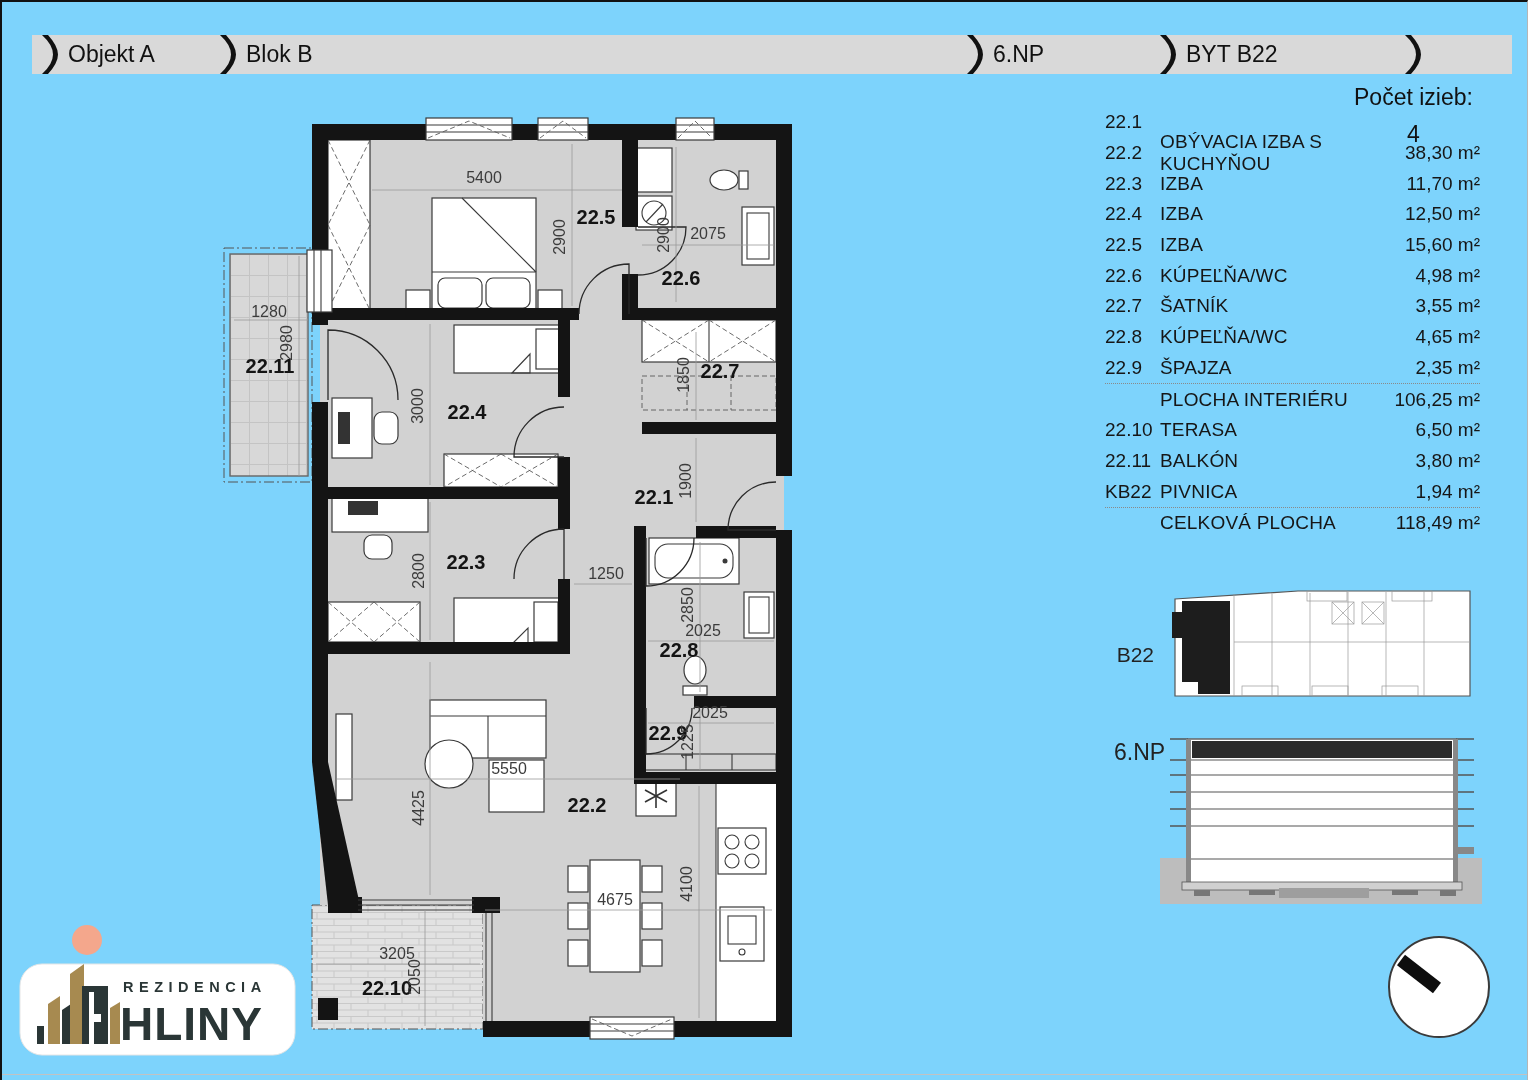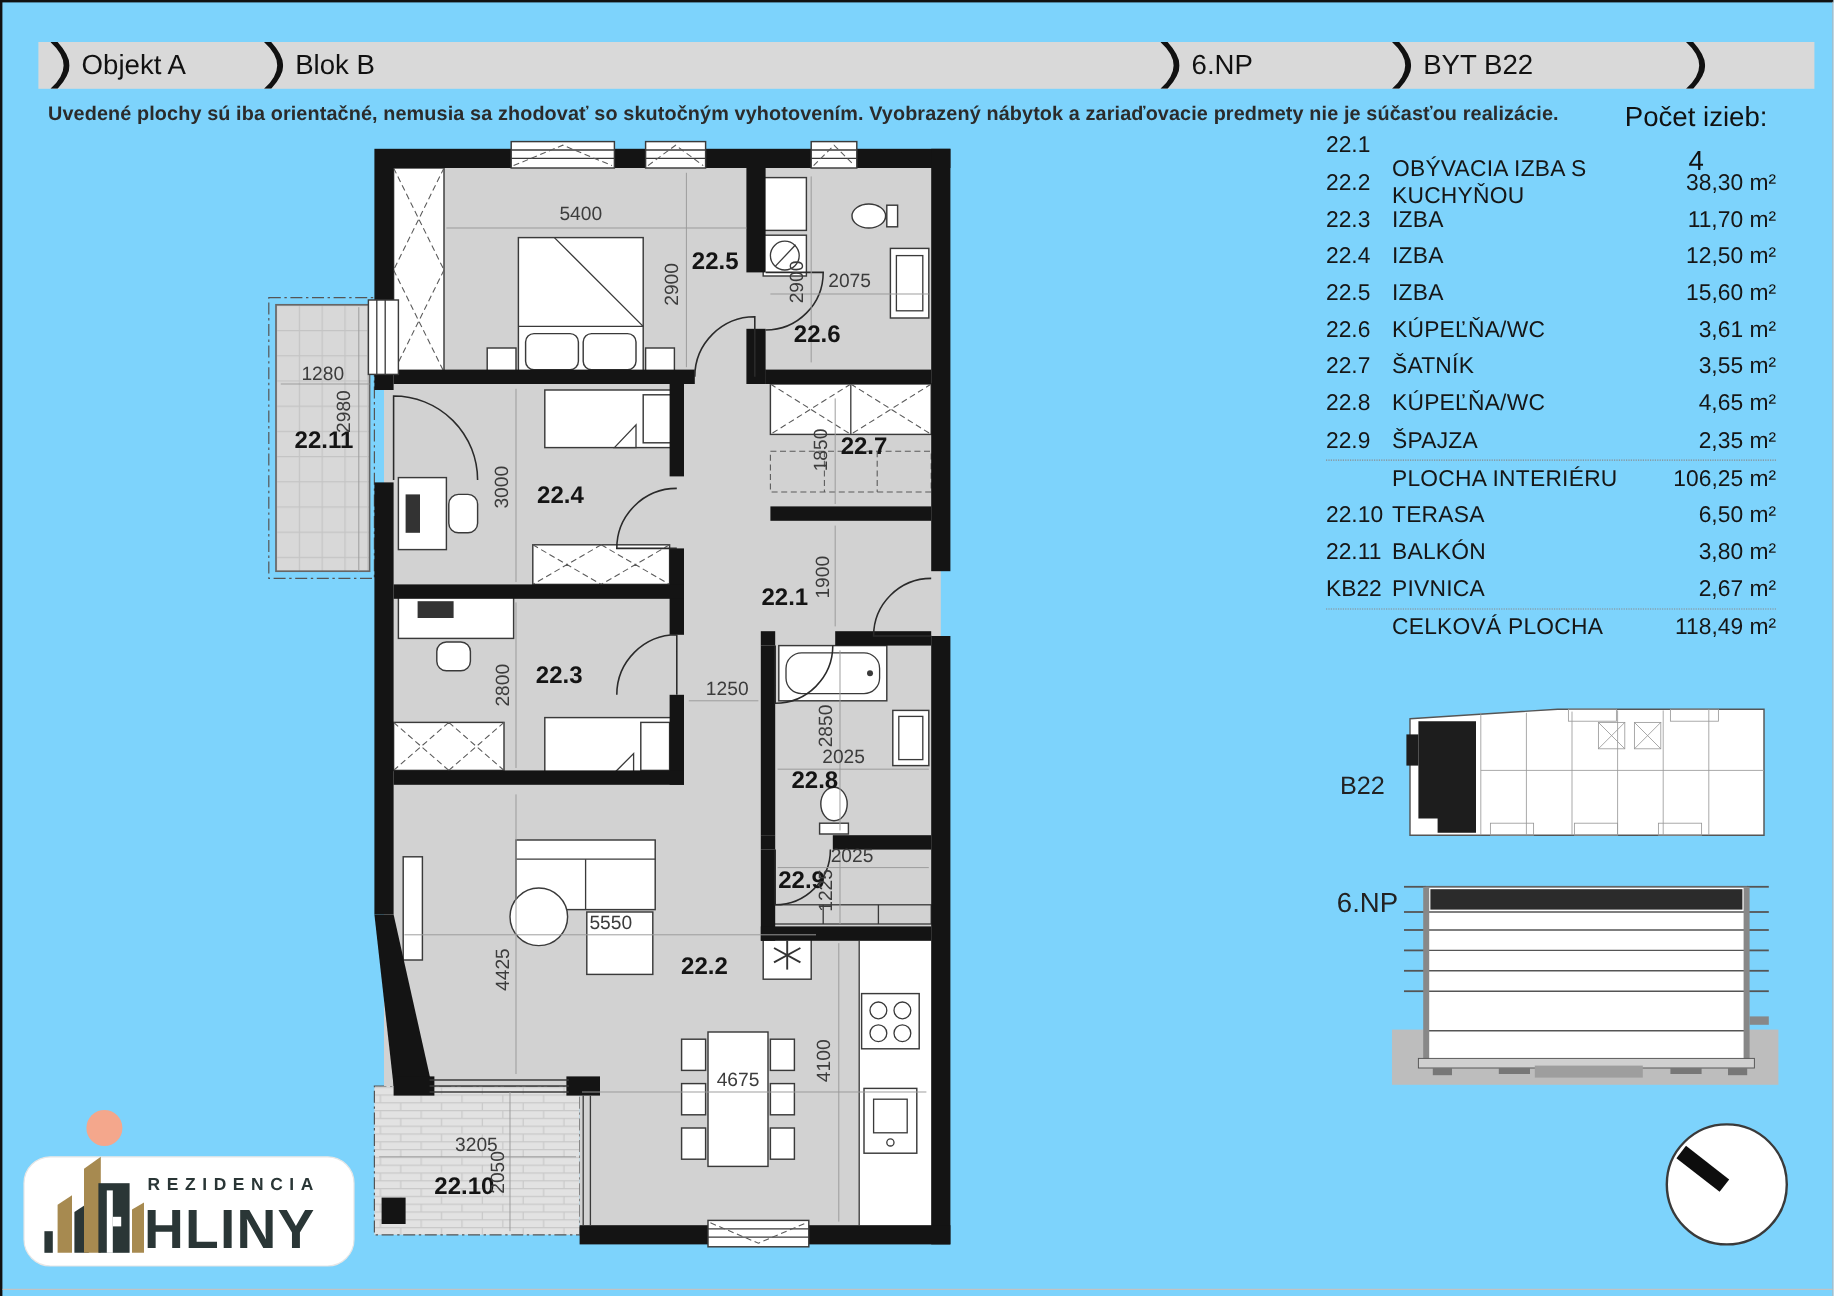--- a/index.html
+++ b/index.html
@@ -71,21 +71,20 @@
     </div>
     <div class="hseg seg-4">
       <svg class="sep" viewBox="0 0 16 39">
           <path d="M0,0 Q11,10 11,19.5 Q11,29 0,39 L6,39 Q16,28 16,19.5 Q16,11 6,0 Z" fill="#111"></path>
         </svg>
       <span class="hlabel">Počet izieb:</span>
       <span class="hlabel">4</span>
     </div>
   </div>
 
-  <div id="disclaimer">Uvedené plochy sú iba orientačné, nemusia sa zhodovať so skutočným vyhotovením. Vyobrazený nábytok a zariaďovacie predmety nie je súčasťou realizácie.</div>
 
   <div id="room-table">
     <div>
         <div class="trow">
           <span class="tcode">22.1</span>
           <span class="tarea"></span>
         </div>
         <div class="trow">
           <span class="tcode">22.2</span>
           <span class="tname">OBÝVACIA IZBA S KUCHYŇOU</span>
@@ -102,21 +101,21 @@
           <span class="tarea">12,50 m²</span>
         </div>
         <div class="trow">
           <span class="tcode">22.5</span>
           <span class="tname">IZBA</span>
           <span class="tarea">15,60 m²</span>
         </div>
         <div class="trow">
           <span class="tcode">22.6</span>
           <span class="tname">KÚPEĽŇA/WC</span>
-          <span class="tarea">3,61 m²</span>
+          <span class="tarea">4,98 m²</span>
         </div>
         <div class="trow">
           <span class="tcode">22.7</span>
           <span class="tname">ŠATNÍK</span>
           <span class="tarea">3,55 m²</span>
         </div>
         <div class="trow">
           <span class="tcode">22.8</span>
           <span class="tname">KÚPEĽŇA/WC</span>
           <span class="tarea">4,65 m²</span>
@@ -137,21 +136,21 @@
           <span class="tarea">6,50 m²</span>
         </div>
         <div class="trow">
           <span class="tcode">22.11</span>
           <span class="tname">BALKÓN</span>
           <span class="tarea">3,80 m²</span>
         </div>
         <div class="trow">
           <span class="tcode">KB22</span>
           <span class="tname">PIVNICA</span>
-          <span class="tarea">2,67 m²</span>
+          <span class="tarea">1,94 m²</span>
         </div>
         <div class="trow summary divider">
           <span class="tcode"></span>
           <span class="tname">CELKOVÁ PLOCHA</span>
           <span class="tarea">118,49 m²</span>
         </div>
       </div>
   </div>
 
   <svg id="drawing" width="1528" height="1080" viewBox="0 0 1528 1080" style="position:absolute;left:0;top:0;">

